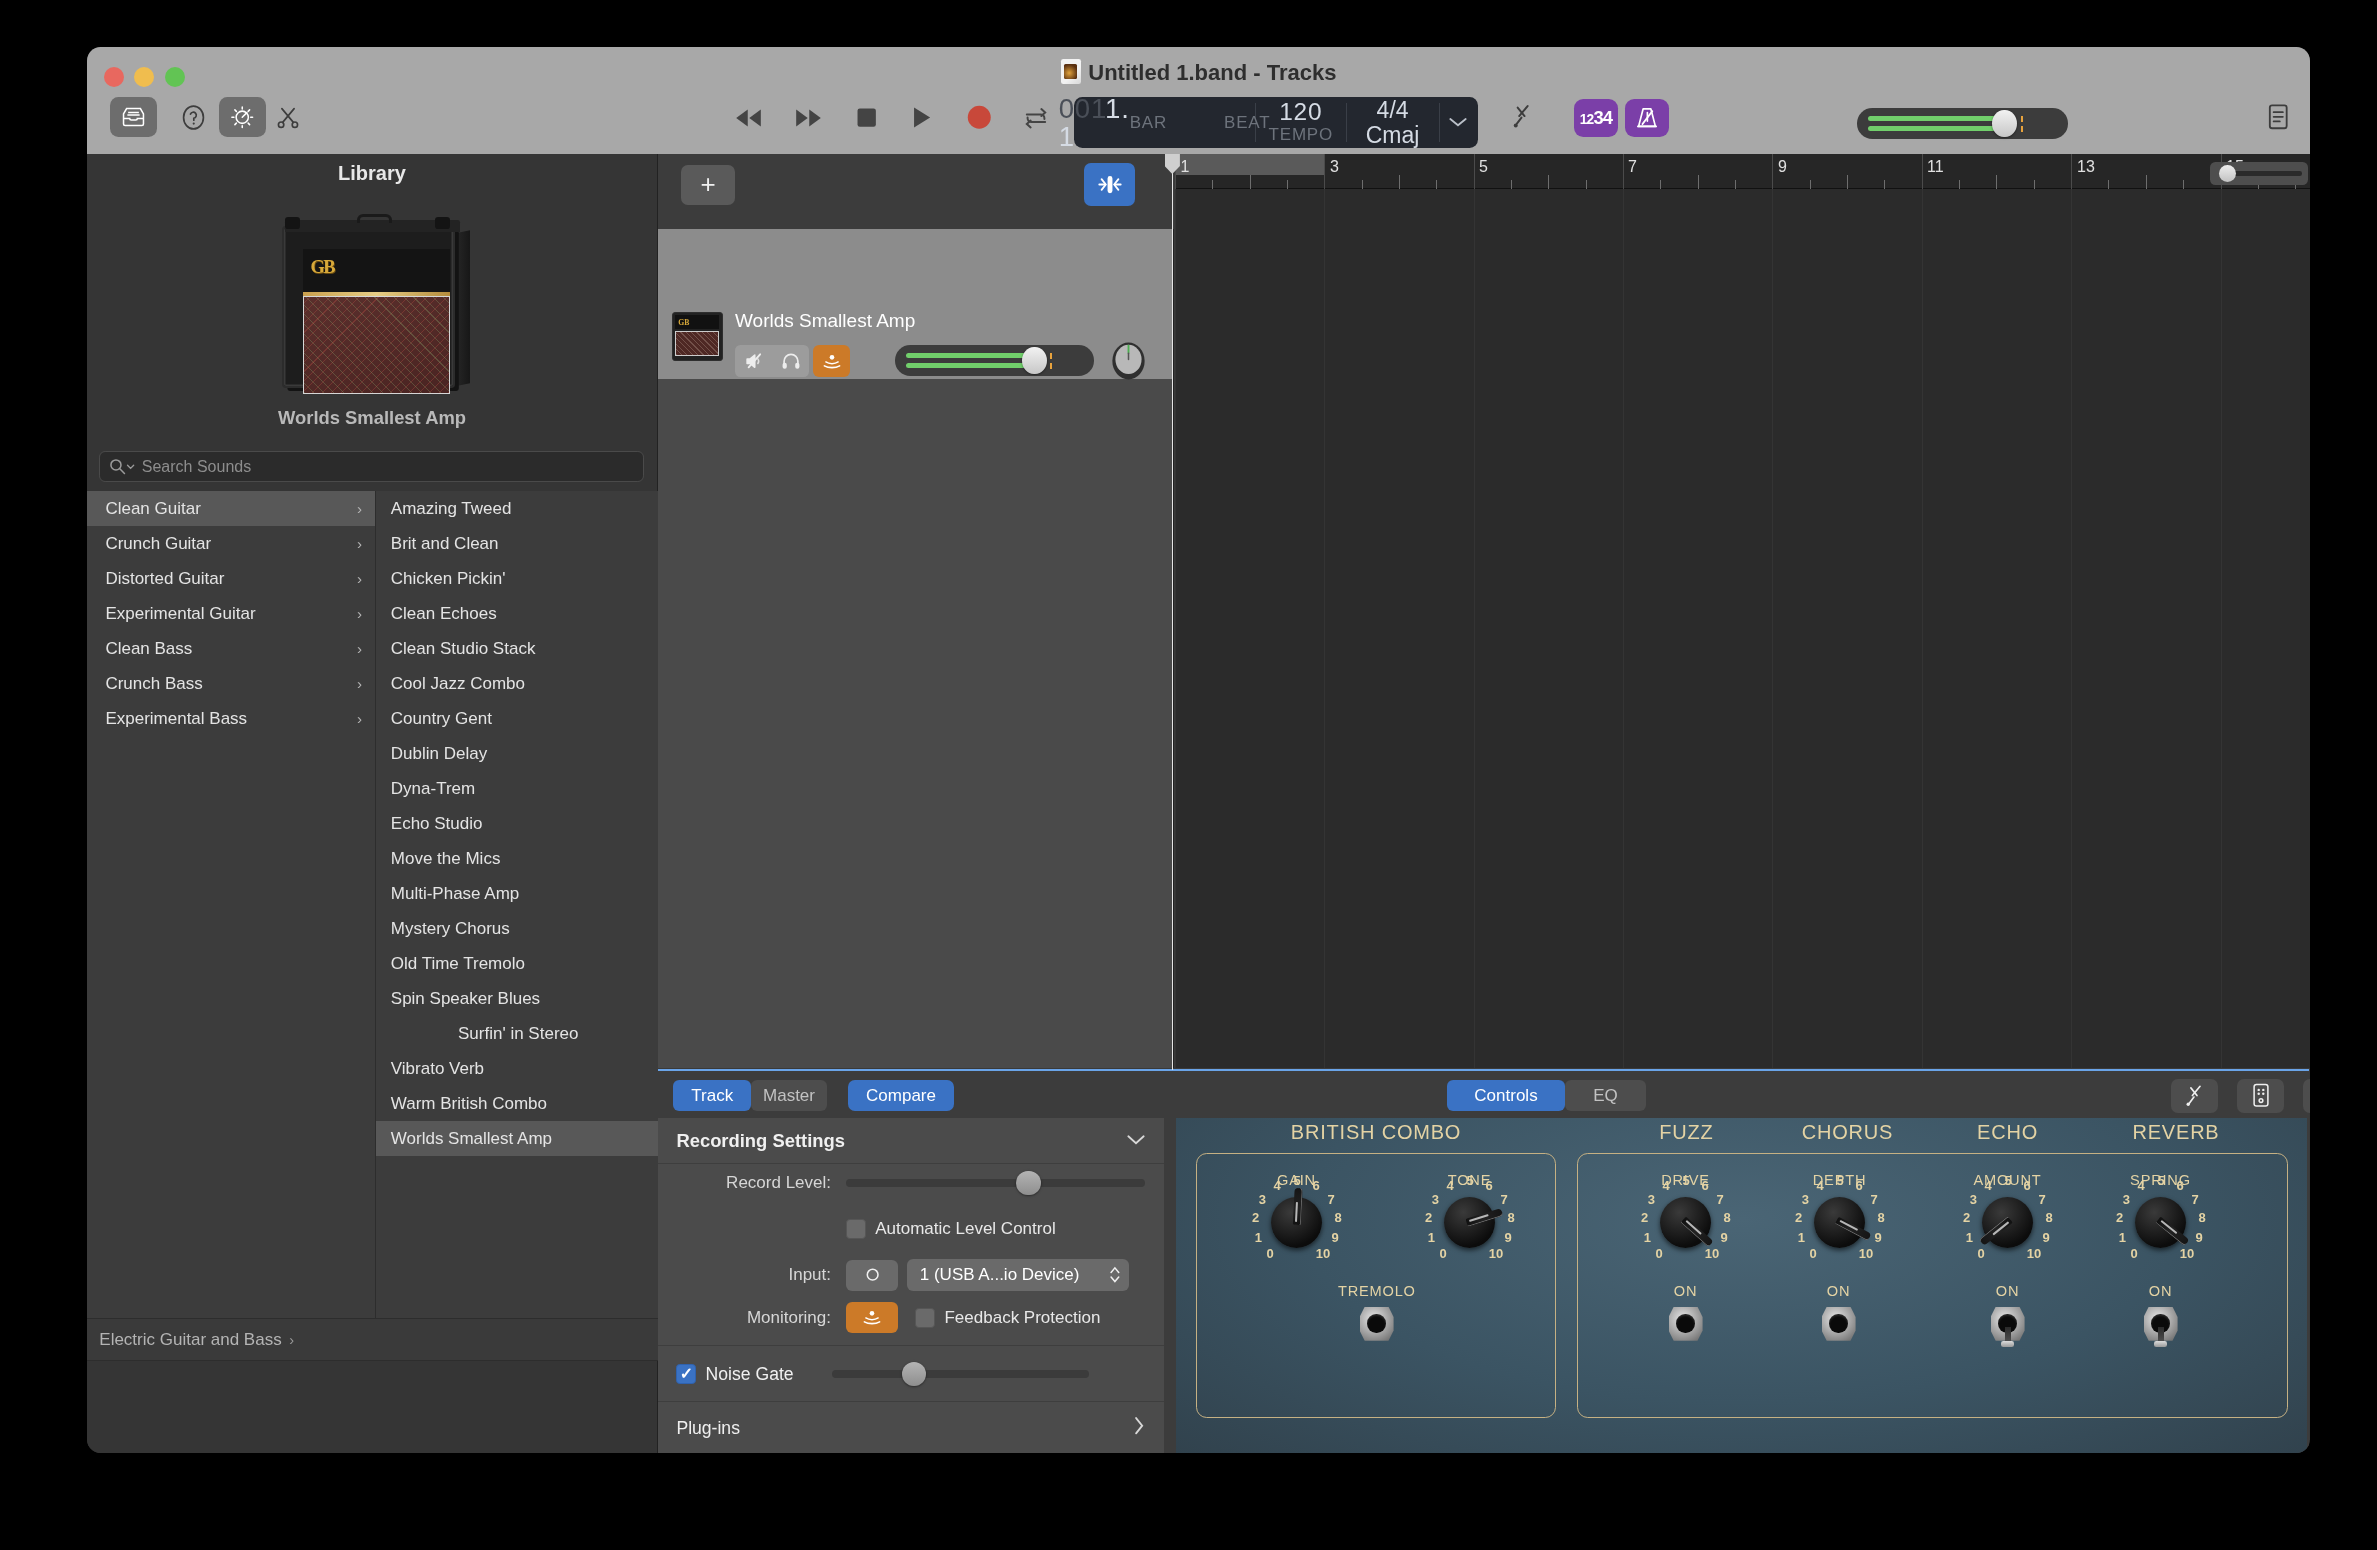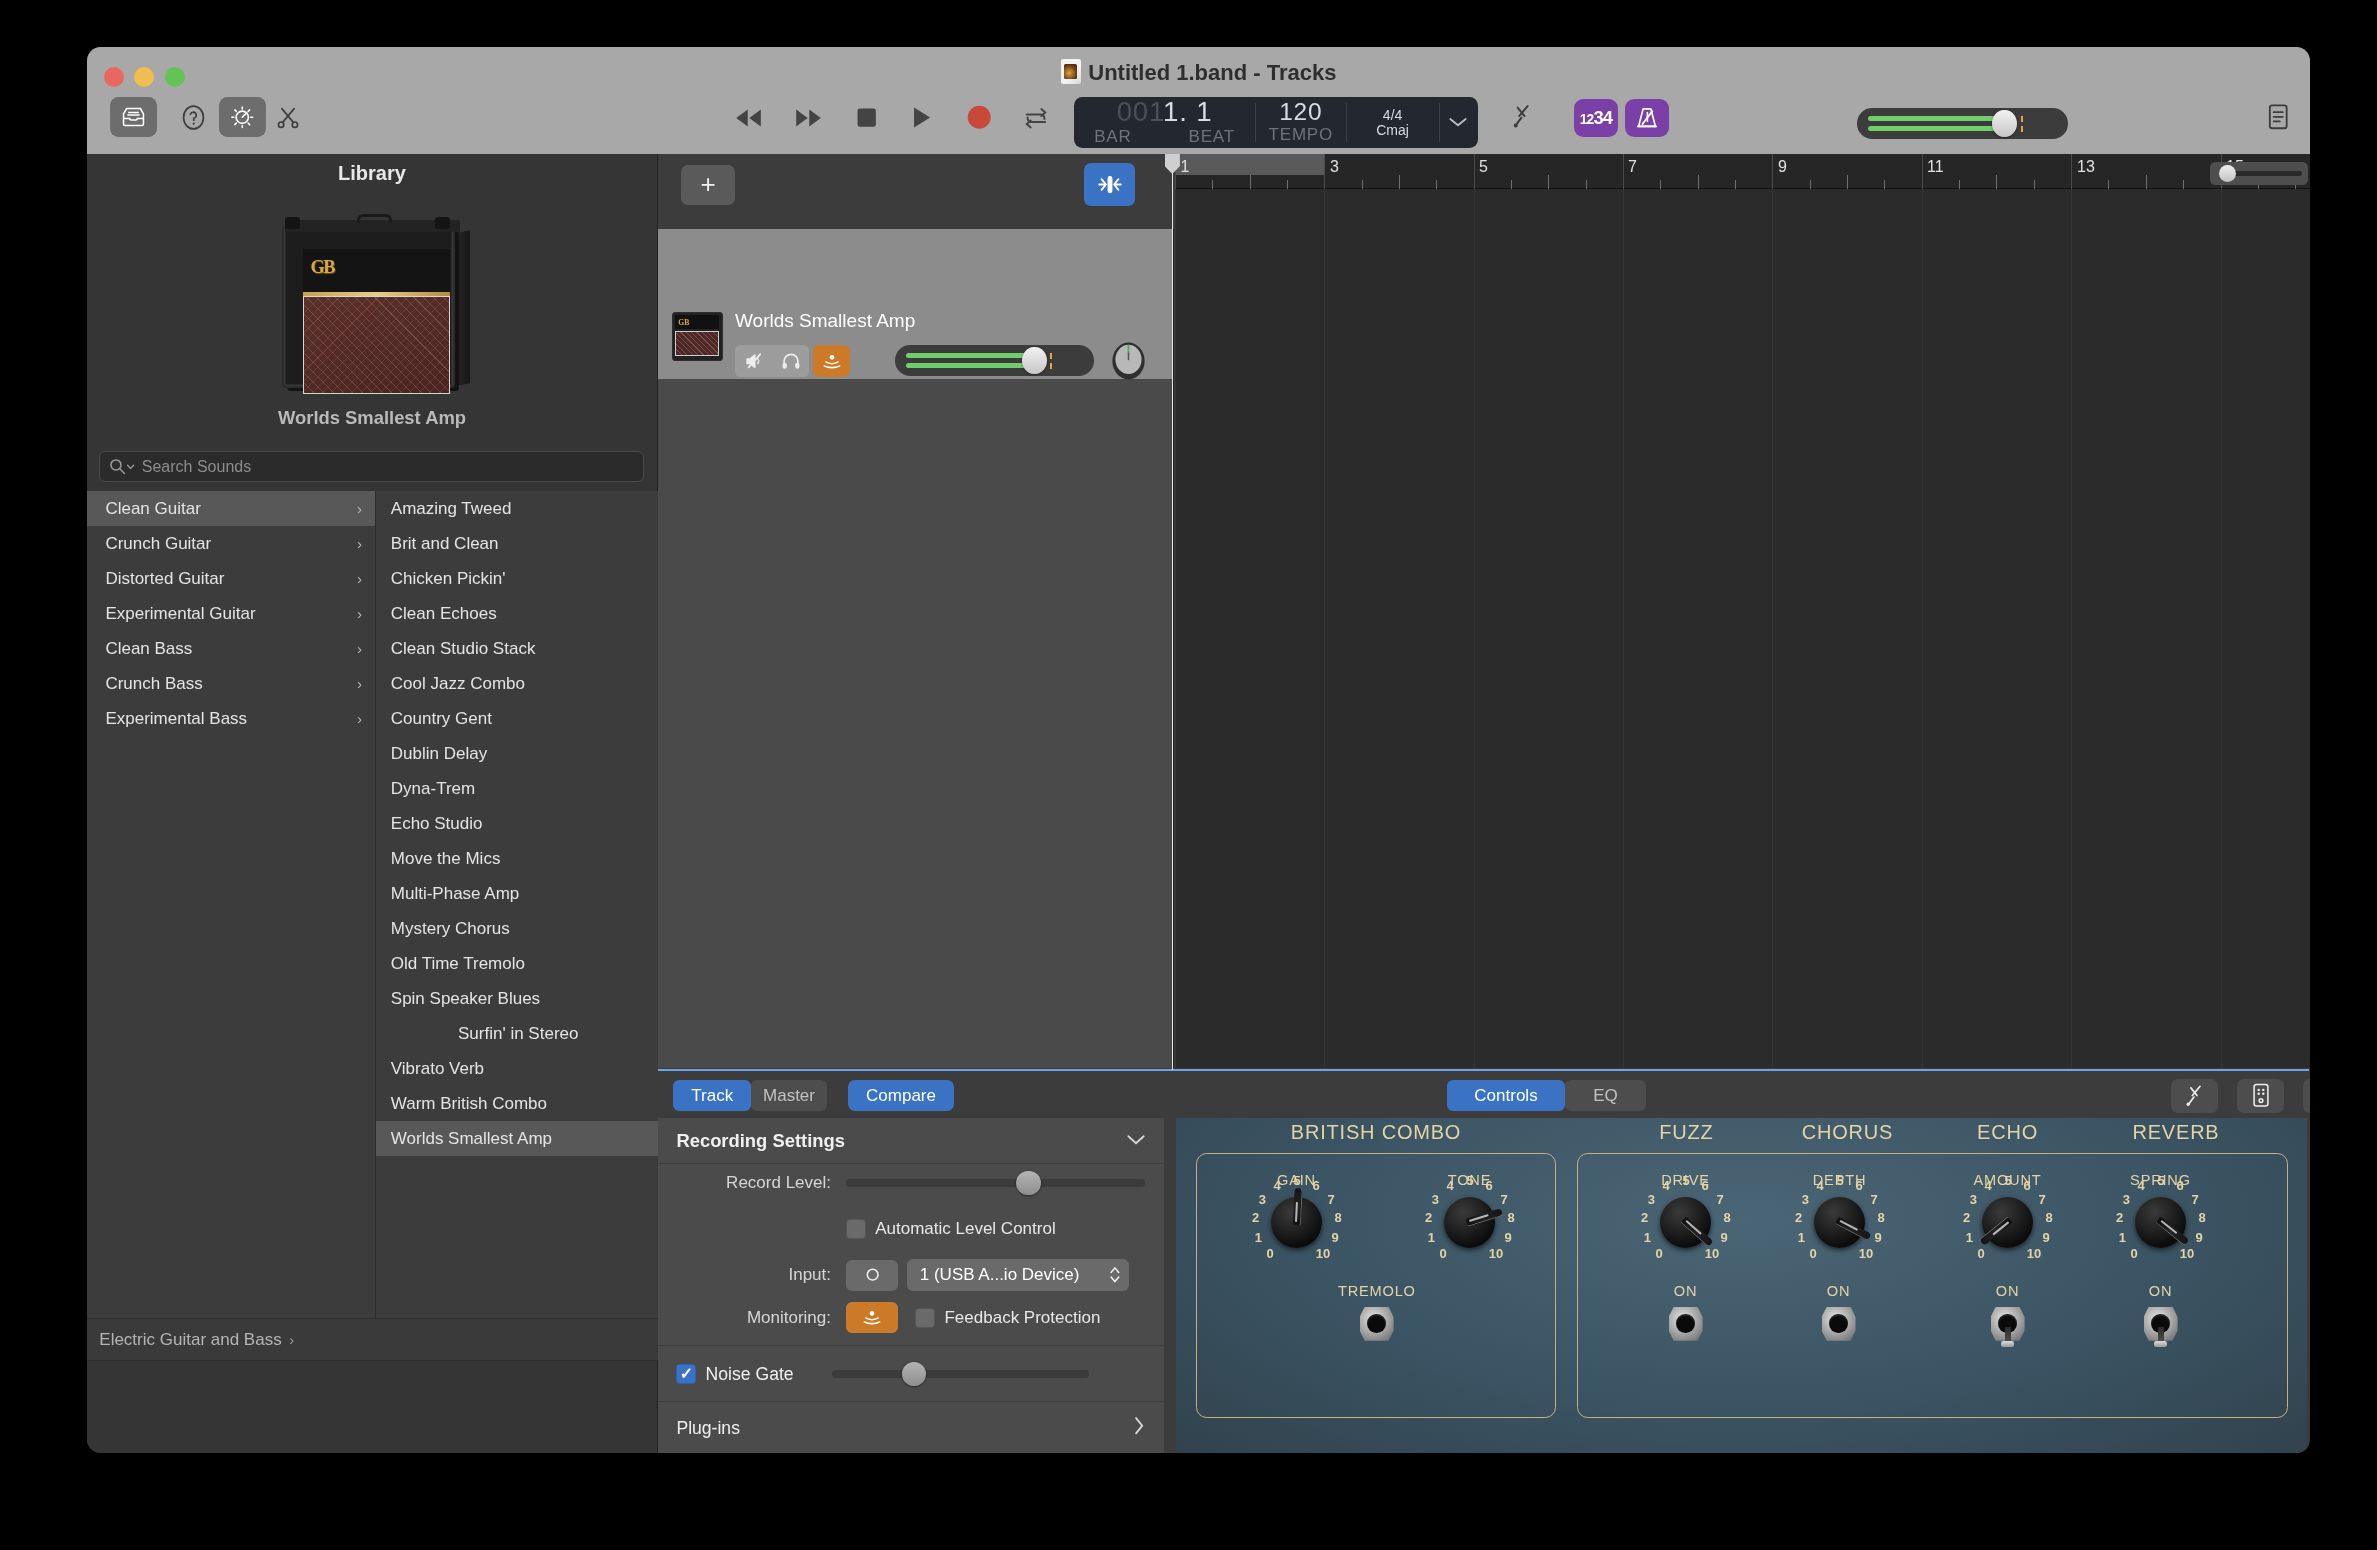--- a/index.html
+++ b/index.html
@@ -71,27 +71,27 @@
   }
 
   
   #lcd {
     position: absolute; left: 987px; top: 6.1px;
     width: 404px; height: 51px; border-radius: 8.4px;
     background: #23272f; display: flex; align-items: stretch;
   }
   .lcd-sec { position: relative; display:flex; align-items:center; justify-content:center; }
   .lcd-div { width: 0.8px; background: #3a3f48; margin: 6.1px 0; }
-  #lcd-pos { width: 181px; flex-direction: column; justify-content: center; }
+  #lcd-pos { width: 181px; flex-direction: row; justify-content: center; }
   .lcd-big { font-size: 27.6px; color: #d5dbe4; line-height: 1; letter-spacing: 0.8px; }
   .lcd-dim { color: #4a4f58; }
   .lcd-lbl { font-size: 17px; color: #6d737c; letter-spacing: 0.8px; }
   #lcd-tempo { width: 90px; flex-direction: column; }
   #lcd-sig   { width: 92px; flex-direction: column; }
-  .lcd-sig-t { font-size: 14px; color: #d5dbe4; line-height: 1.05; }
+  .lcd-sig-t { font-size: 23px; color: #d5dbe4; line-height: 1.05; }
   #lcd-chev  { width: 38px; color: #b9bfc8; font-size: 17px; }
 
   
   .purple-btn {
     position: absolute; top: 7.7px; width: 44px; height: 38px;
     border-radius: 9.2px; background: #7b3fa8;
     display: flex; align-items: center; justify-content: center; cursor: pointer;
   }
 
   

